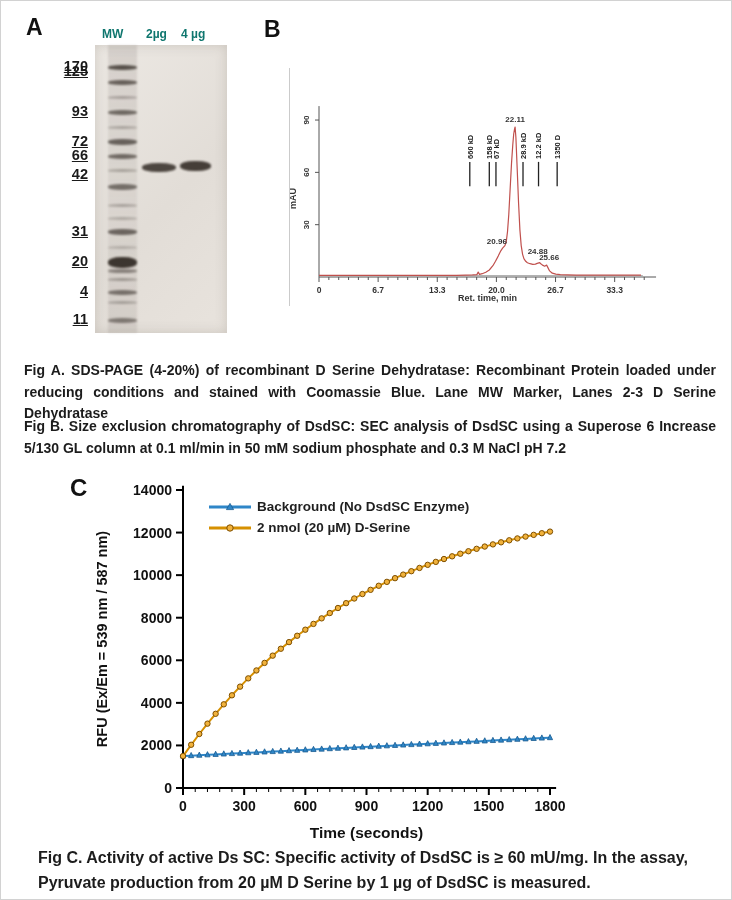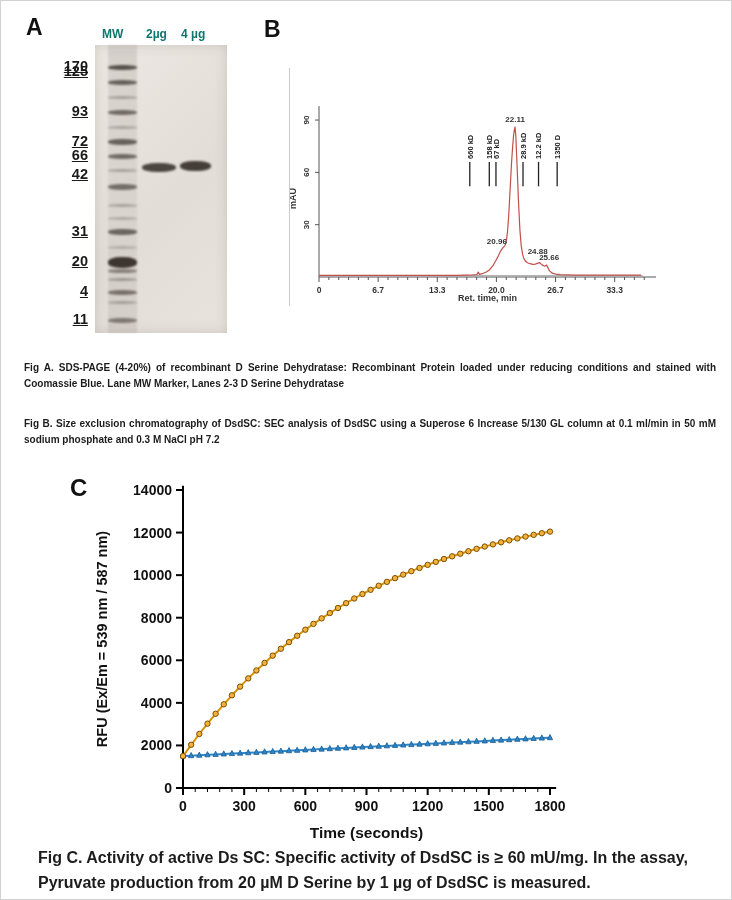--- a/index.html
+++ b/index.html
@@ -11,21 +11,21 @@
   .lane-header{position:absolute;font-size:12px;font-weight:700;color:#0f766e;}
   .mw-label{position:absolute;left:36px;width:52px;text-align:right;
             font-size:14.5px;font-weight:700;color:#1a1a1a;text-decoration:underline;}
   #gel{position:absolute;left:95px;top:45px;width:132px;height:288px;
        background:linear-gradient(135deg,#ece8e3 0%,#e2ddd7 55%,#e8e3dd 100%);
        box-shadow:inset 0 0 12px rgba(120,110,100,0.25);}
   #ladder-smear{position:absolute;left:13px;top:0;width:29px;height:100%;
        background:linear-gradient(to bottom,rgba(110,100,95,0.16),rgba(110,100,95,0.08) 60%,rgba(110,100,95,0.14));
        filter:blur(1px);}
   .band{position:absolute;background:#38312b;border-radius:45%;filter:blur(0.8px);}
-  .caption{position:absolute;font-size:10px;font-weight:700;color:#1c1c1c;
+  .caption{position:absolute;font-size:14px;font-weight:700;color:#1c1c1c;
            line-height:1.55;text-align:justify;}
   svg text{font-family:"Liberation Sans",sans-serif;}
   #edge-line-b{position:absolute;left:289px;top:68px;width:1px;height:238px;background:#cbcbcb;}
   #legend-c{position:absolute;left:207px;top:496px;}
   .legend-row{display:flex;align-items:center;height:21px;}
   .legend-label{font-size:13.5px;font-weight:700;color:#1f1f1f;margin-left:4px;}
 </style>
 </head>
 <body>
 
@@ -298,16 +298,32 @@
       <circle cx="421.0684" cy="74.31698800000001" r="2.7" fill="#f1b23c" stroke="#7f4f00" stroke-width="1"></circle>
       <circle cx="429.224" cy="72.316104" r="2.7" fill="#f1b23c" stroke="#7f4f00" stroke-width="1"></circle>
       <circle cx="437.3796" cy="70.42165" r="2.7" fill="#f1b23c" stroke="#7f4f00" stroke-width="1"></circle>
       <circle cx="445.5352" cy="68.61234000000002" r="2.7" fill="#f1b23c" stroke="#7f4f00" stroke-width="1"></circle>
       <circle cx="453.69079999999997" cy="66.86688800000002" r="2.7" fill="#f1b23c" stroke="#7f4f00" stroke-width="1"></circle>
       <circle cx="461.84639999999996" cy="65.20658" r="2.7" fill="#f1b23c" stroke="#7f4f00" stroke-width="1"></circle>
       <circle cx="470.00199999999995" cy="63.61013000000003" r="2.7" fill="#f1b23c" stroke="#7f4f00" stroke-width="1"></circle>
       <text x="286.501" y="370" text-anchor="middle" font-size="15.5" font-weight="700" fill="#111111">Time (seconds)</text>
       <text x="27" y="170.998" text-anchor="middle" font-size="14.5" font-weight="700" fill="#111111" transform="rotate(-90 27 170.998)">RFU (Ex/Em = 539 nm / 587 nm)</text>
     </svg>
+  <div id="legend-c">
+      <div class="legend-row">
+        <svg width="46" height="14">
+          <line x1="2" y1="7" x2="44" y2="7" stroke="#2e86c8" stroke-width="3"></line>
+          <polygon points="23,3.4000000000000004 19.4,9.6 26.6,9.6" fill="#2e86c8" stroke="#1a5c90" stroke-width="0.8"></polygon>
+        </svg>
+        <span class="legend-label">Background (No DsdSC Enzyme)</span>
+      </div>
+      <div class="legend-row">
+        <svg width="46" height="14">
+          <line x1="2" y1="7" x2="44" y2="7" stroke="#d69000" stroke-width="3"></line>
+          <circle cx="23" cy="7" r="3.2" fill="#f1b23c" stroke="#7f4f00" stroke-width="1"></circle>
+        </svg>
+        <span class="legend-label">2 nmol (20 µM) D-Serine</span>
+      </div>
+    </div>
 
   <div class="caption" style="left:38px;top:846px;width:674px;font-size:16px;text-align:left;">Fig C. Activity of active Ds SC: Specific activity of DsdSC is ≥ 60 mU/mg. In the assay, Pyruvate production from 20 µM D Serine by 1 µg of DsdSC is measured.</div>
 
 </div>
 
 </body></html>

